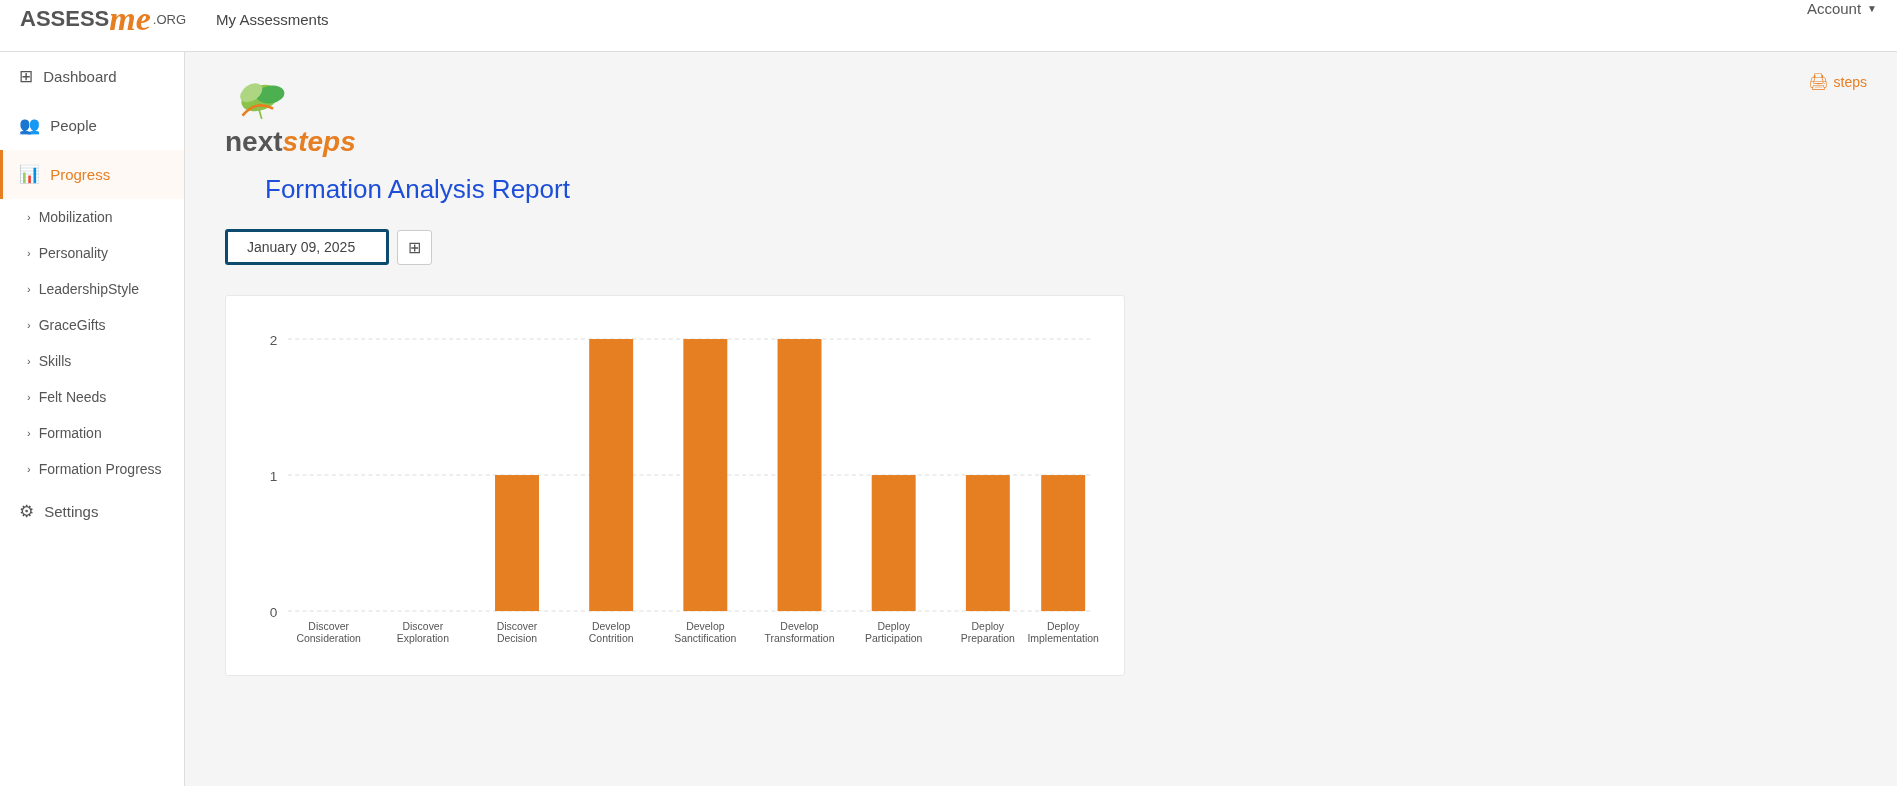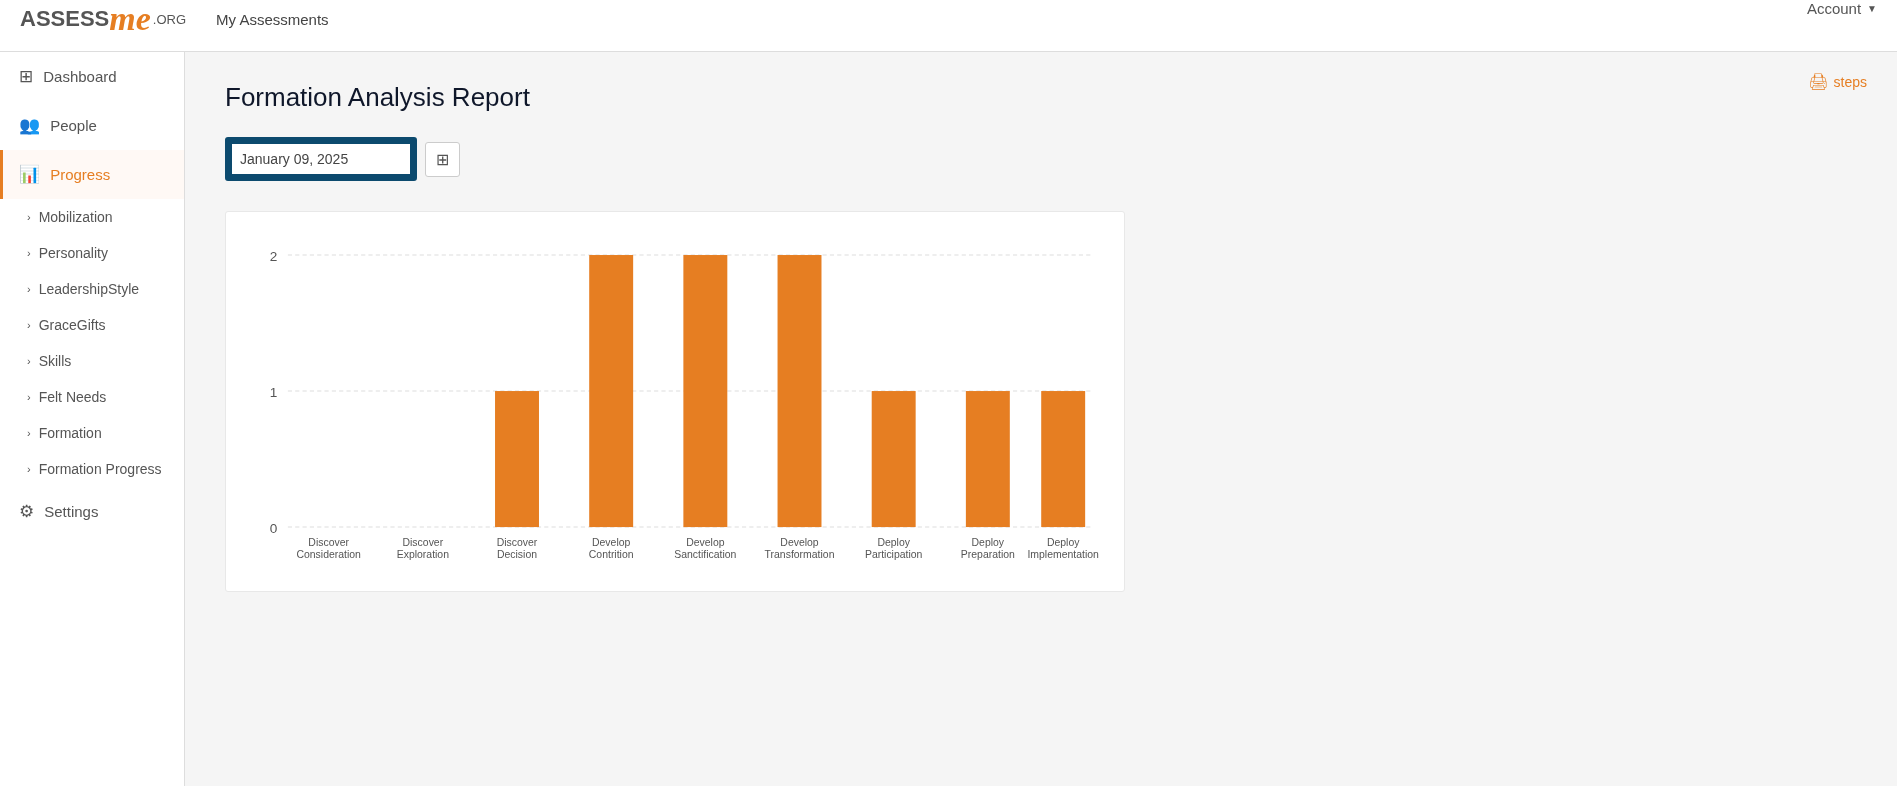--- a/index.html
+++ b/index.html
@@ -83,39 +83,40 @@
     .print-icon { font-size: 16px; }
     .nextsteps-logo-text {
       font-size: 28px;
       font-weight: 400;
     }
     .nextsteps-logo-text .next { color: #555; font-weight: bold; }
     .nextsteps-logo-text .steps { color: #e67e22; font-style: italic; font-weight: bold; }
 
     .report-title {
       font-size: 26px;
-      color: #0f172a;
+      color: #1d4ed8;
       margin-bottom: 24px;
       font-weight: normal;
+      margin-left: 40px;
     }
 
     
     .date-row {
       display: flex;
       align-items: center;
       gap: 8px;
       margin-bottom: 30px;
     }
     .date-input {
-      border: 7px solid #0c4a6e;
+      border: 3px solid #0c4a6e;
       border-radius: 3px;
-      padding: 7px 8px;
+      padding: 7px 19px;
       font-size: 14px;
       color: #444;
-      width: 192px;
+      width: 164px;
       background: #fff;
     }
     .grid-btn {
       border: 1px solid #ccc;
       border-radius: 3px;
       background: #fff;
       padding: 7px 10px;
       cursor: pointer;
       display: flex;
       align-items: center;
@@ -231,20 +232,34 @@
 
   </aside>
 
   <main class="main">
 
     <div class="print-btn">
       <span class="print-icon">🖨</span>
       <span>steps</span>
     </div>
 
+    <div class="nextsteps-header">
+      <div>
+        <svg class="leaf-svg" viewBox="0 0 80 45" xmlns="http://www.w3.org/2000/svg">
+          <ellipse cx="40" cy="18" rx="22" ry="14" fill="#8bc34a" transform="rotate(-20 40 18)"></ellipse>
+          <ellipse cx="52" cy="14" rx="16" ry="10" fill="#4caf50" transform="rotate(-10 52 14)"></ellipse>
+          <ellipse cx="30" cy="12" rx="14" ry="9" fill="#aed581" transform="rotate(-35 30 12)"></ellipse>
+          <line x1="38" y1="28" x2="42" y2="42" stroke="#8bc34a" stroke-width="2"></line>
+          <path d="M 20 38 Q 35 20 55 30" fill="none" stroke="#e67e22" stroke-width="3"></path>
+        </svg>
+      </div>
+      <div class="nextsteps-logo-text">
+        <span class="next">next</span><span class="steps">steps</span>
+      </div>
+    </div>
 
     <h1 class="report-title">Formation Analysis Report</h1>
 
     <div class="date-row">
       <input class="date-input" type="text" value="January 09, 2025" style="">
       <button class="grid-btn">
         <span class="grid-icon">⊞</span>
       </button>
     </div>
 

